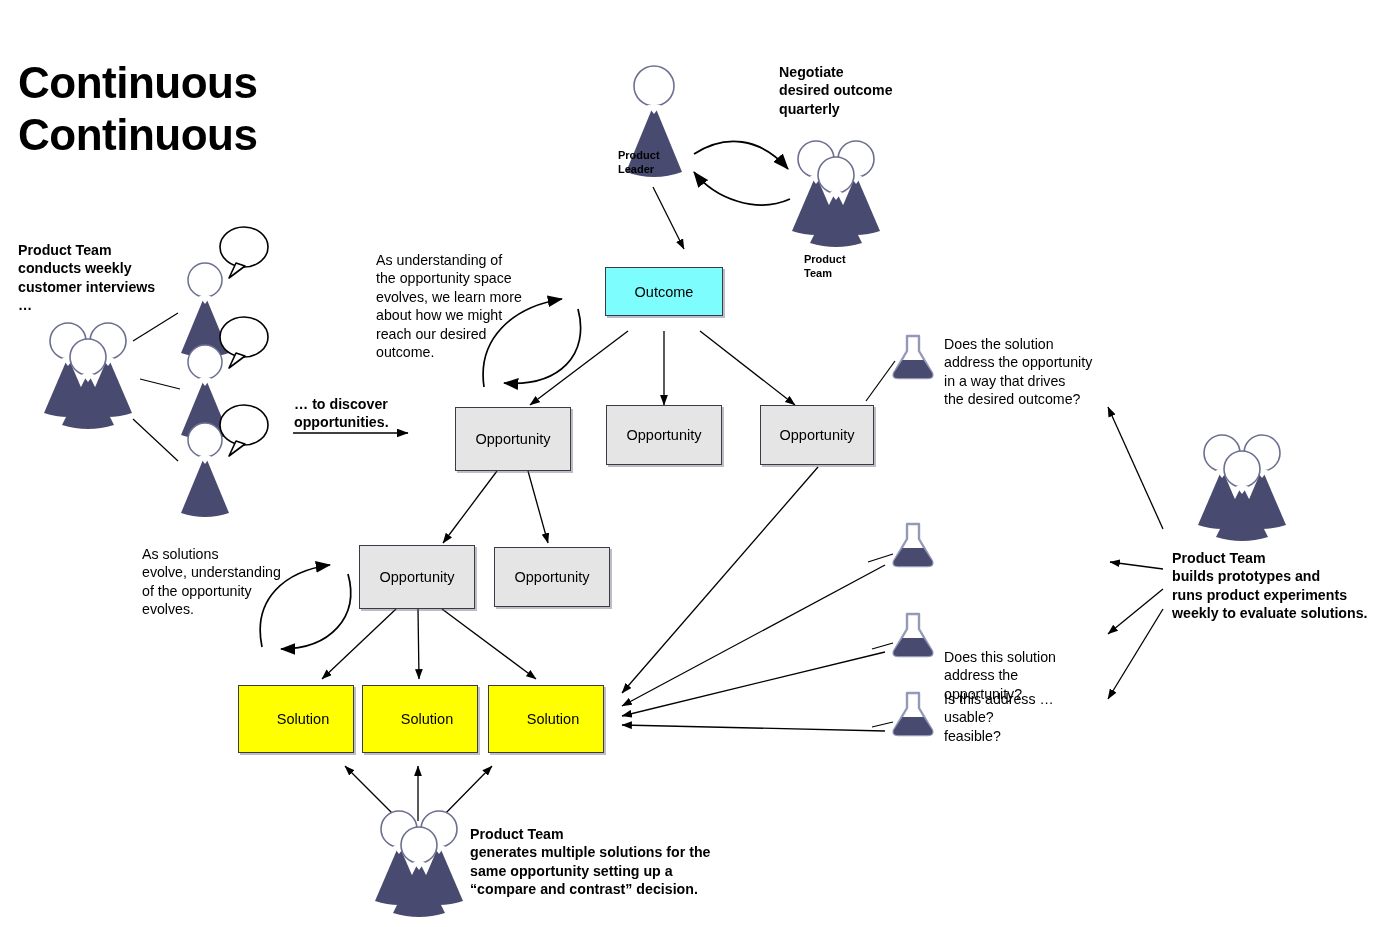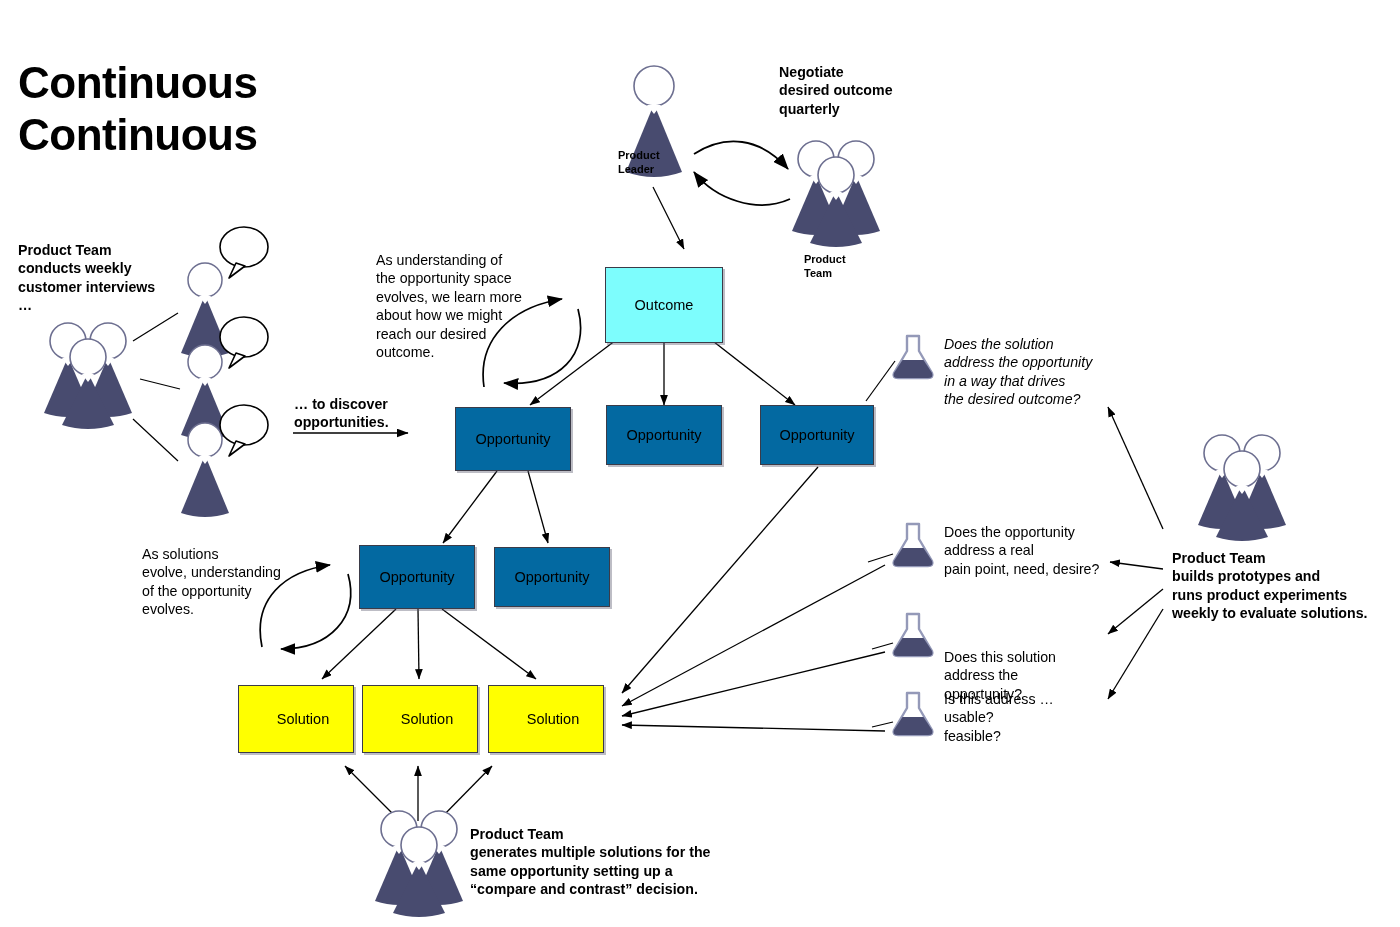--- a/index.html
+++ b/index.html
@@ -42,21 +42,21 @@
     position: absolute;
     border: 1.3px solid #3b3b48;
     display: flex;
     align-items: center;
     justify-content: center;
     font-size: 14.5px;
     color: #000;
     box-shadow: 2px 2px 0 rgba(90,90,110,0.40);
   }
   .node-outcome { background: #7dfdfd; }
-  .node-opportunity { background: #0369a1; }
+  .node-opportunity { background: #e5e5e5; }
   .node-solution { background: #ffff00; padding-left: 14px; }
 
   
   .note {
     position: absolute;
     font-size: 14.2px;
     line-height: 1.30;
     white-space: pre-line;
     color: #000;
   }
@@ -236,21 +236,21 @@
 the opportunity space
 evolves, we learn more
 about how we might
 reach our desired
 outcome.</div>
   <div class="note abs" style="left:142px; top:536px; width:160px;">As solutions
 evolve, understanding
 of the opportunity
 evolves.</div>
 
-  <div class="node node-outcome abs" style="left:605px; top:258px; width:118px; height:76px;">
+  <div class="node node-outcome abs" style="left:605px; top:258px; width:118px; height:49px;">
     <span>Outcome</span>
   </div>
 
   <div class="node node-opportunity abs" style="left:455px; top:398px; width:116px; height:64px;">
     <span>Opportunity</span>
   </div>
   <div class="node node-opportunity abs" style="left:606px; top:396px; width:116px; height:60px;">
     <span>Opportunity</span>
   </div>
   <div class="node node-opportunity abs" style="left:760px; top:396px; width:114px; height:60px;">
@@ -273,34 +273,31 @@
   <div class="node node-solution abs" style="left:488px; top:676px; width:116px; height:68px;">
     <span>Solution</span>
   </div>
 
   <div class="figure" style="left:890px; top:324px;">
     <svg width="46" height="48" viewBox="0 0 46 48">
       <path d="M17,3 L29,3 L29,18 L42,40 Q44,45 38,45 L8,45 Q2,45 4,40 L17,18 Z" fill="#ffffff" stroke="#9499b8" stroke-width="2.4" stroke-linejoin="round"></path>
       <path d="M12.5,27 L33.5,27 L42,40 Q44,45 38,45 L8,45 Q2,45 4,40 Z" fill="#484b6f"></path>
     </svg>
   </div>
-  <div class="note abs" style="left:944px; top:326px; width:200px;font-style:italic;">Does the solution
+  <div class="note abs" style="left:944px; top:326px; width:200px;">Does the solution
 address the opportunity
 in a way that drives
 the desired outcome?</div>
 
   <div class="figure" style="left:890px; top:512px;">
     <svg width="46" height="48" viewBox="0 0 46 48">
       <path d="M17,3 L29,3 L29,18 L42,40 Q44,45 38,45 L8,45 Q2,45 4,40 L17,18 Z" fill="#ffffff" stroke="#9499b8" stroke-width="2.4" stroke-linejoin="round"></path>
       <path d="M12.5,27 L33.5,27 L42,40 Q44,45 38,45 L8,45 Q2,45 4,40 Z" fill="#484b6f"></path>
     </svg>
   </div>
-  <div class="note abs" style="left:944px; top:514px; width:200px;">Does the opportunity
-address a real
-pain point, need, desire?</div>
 
   <div class="figure" style="left:890px; top:602px;">
     <svg width="46" height="48" viewBox="0 0 46 48">
       <path d="M17,3 L29,3 L29,18 L42,40 Q44,45 38,45 L8,45 Q2,45 4,40 L17,18 Z" fill="#ffffff" stroke="#9499b8" stroke-width="2.4" stroke-linejoin="round"></path>
       <path d="M12.5,27 L33.5,27 L42,40 Q44,45 38,45 L8,45 Q2,45 4,40 Z" fill="#484b6f"></path>
     </svg>
   </div>
   <div class="note abs" style="left:944px; top:603px; width:200px;margin-top:36px;">Does this solution
 address the
 opportunity?</div>

